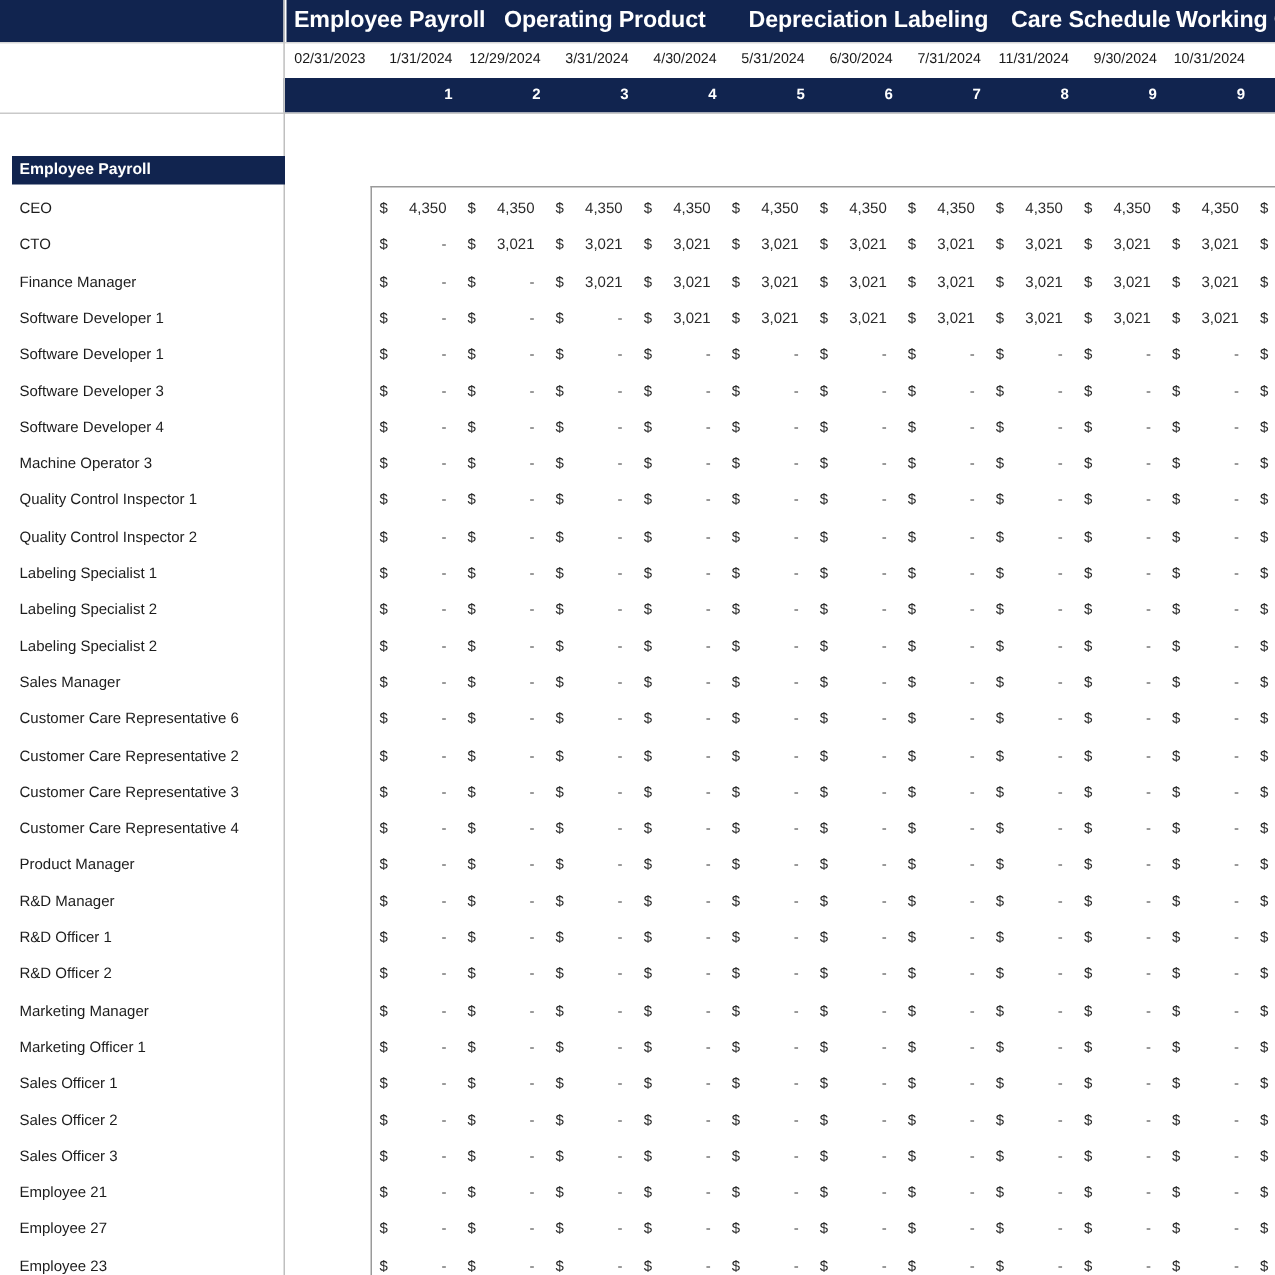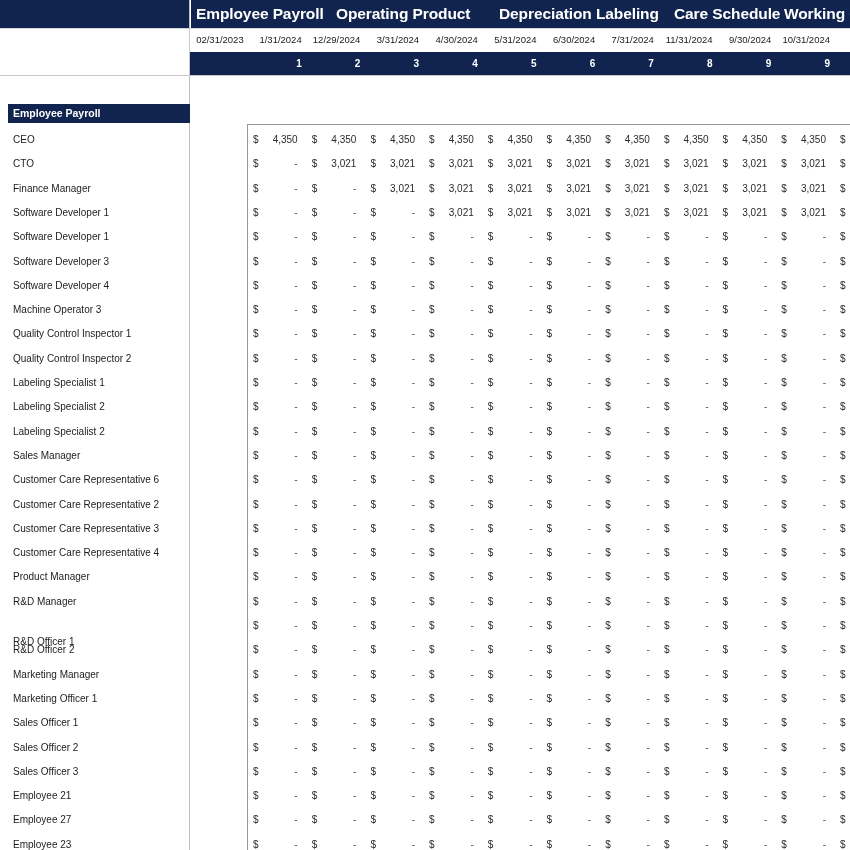--- a/index.html
+++ b/index.html
@@ -167,21 +167,21 @@
       <div class="rowlabel" style="top: 371px;">Labeling Specialist 1</div>
       <div class="rowlabel" style="top: 395.3px;">Labeling Specialist 2</div>
       <div class="rowlabel" style="top: 419.6px;">Labeling Specialist 2</div>
       <div class="rowlabel" style="top: 443.9px;">Sales Manager</div>
       <div class="rowlabel" style="top: 468.2px;">Customer Care Representative 6</div>
       <div class="rowlabel" style="top: 492.5px;">Customer Care Representative 2</div>
       <div class="rowlabel" style="top: 516.8px;">Customer Care Representative 3</div>
       <div class="rowlabel" style="top: 541.1px;">Customer Care Representative 4</div>
       <div class="rowlabel" style="top: 565.4px;">Product Manager</div>
       <div class="rowlabel" style="top: 589.7px;">R&amp;D Manager</div>
-      <div class="rowlabel" style="top: 614px; margin-top: 16px;">R&amp;D Officer 1</div>
+      <div class="rowlabel" style="top: 614px;">R&amp;D Officer 1</div>
       <div class="rowlabel" style="top: 638.3px;">R&amp;D Officer 2</div>
       <div class="rowlabel" style="top: 662.6px;">Marketing Manager</div>
       <div class="rowlabel" style="top: 686.9px;">Marketing Officer 1</div>
       <div class="rowlabel" style="top: 711.2px;">Sales Officer 1</div>
       <div class="rowlabel" style="top: 735.5px;">Sales Officer 2</div>
       <div class="rowlabel" style="top: 759.8px;">Sales Officer 3</div>
       <div class="rowlabel" style="top: 784.1px;">Employee 21</div>
       <div class="rowlabel" style="top: 808.4px;">Employee 27</div>
       <div class="rowlabel" style="top: 832.7px;">Employee 23</div>
     </div>

